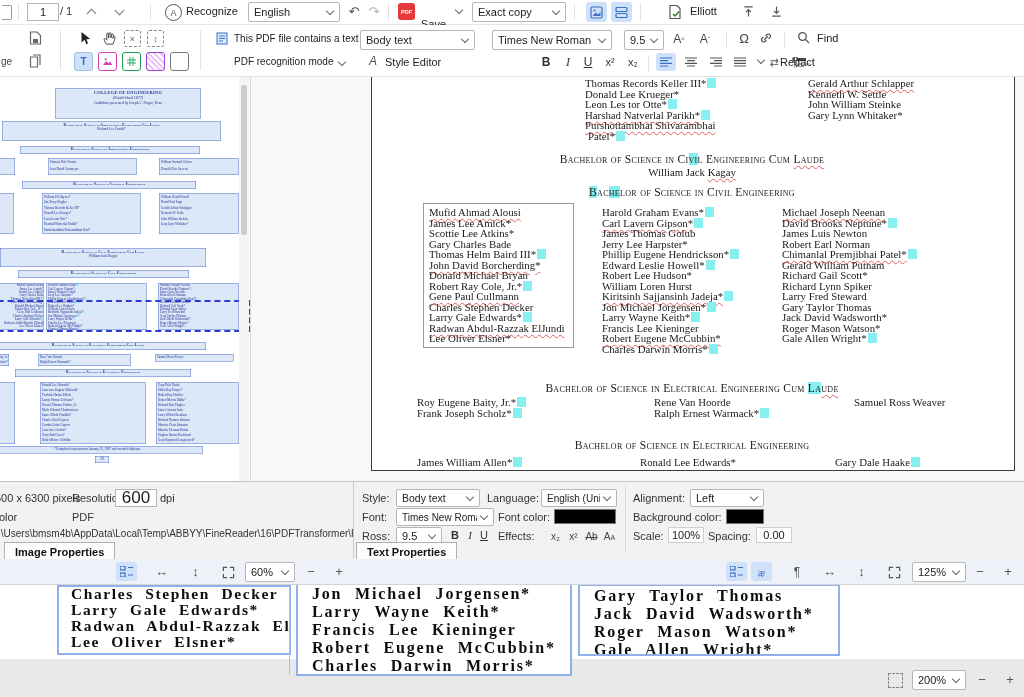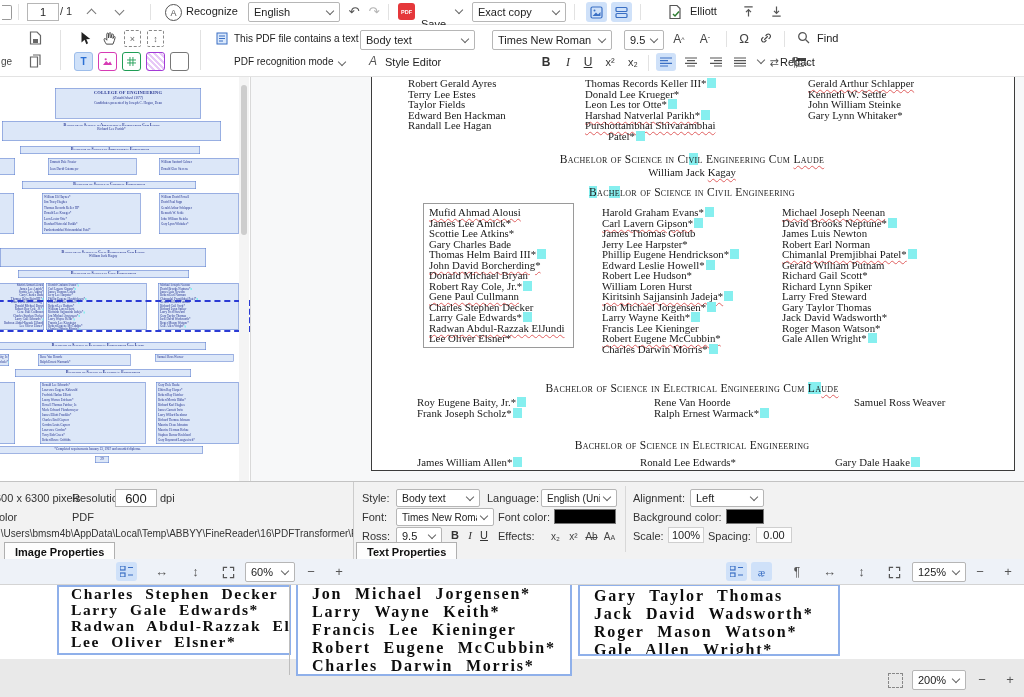--- a/index.html
+++ b/index.html
@@ -13,21 +13,21 @@
   .combo{display:flex;align-items:center;background:#fff;border:1px solid #b6b6b6;border-radius:2px;height:18px;overflow:hidden}
   .combo .cval{padding-left:5px;white-space:nowrap;overflow:hidden;flex:1;color:#222}
   .chev{width:5px;height:5px;border-right:1.3px solid #666;border-bottom:1.3px solid #666;
         transform:rotate(45deg);margin:-2px 6px 0 4px;flex:none}
   .inputbox{background:#fff;border:1px solid #b6b6b6;text-align:center;color:#222}
   
   .doc{font-family:"Liberation Serif","DejaVu Serif",serif;color:#1a1a1a}
   .doc .nm{font-size:10.8px;line-height:10.5px;white-space:nowrap}
   .sq{text-decoration:underline;text-decoration-style:wavy;text-decoration-color:#e06060;
       text-decoration-thickness:1px;text-underline-offset:2px}
-  .ind{margin-left:23px}
+  .ind{margin-left:3px}
   .hlm{display:inline-block;width:9px;height:10px;background:#86efef;margin-left:1px;vertical-align:-1px}
   .scaps{font-variant:small-caps}
   .dhdr{font-variant:small-caps;text-align:center;font-size:11.5px;letter-spacing:.3px;white-space:nowrap}
   .sh{background:#86efef}
   .su{text-decoration:underline;text-decoration-style:wavy;text-decoration-color:#e06060;
       text-decoration-thickness:1px;text-underline-offset:2px}
   
   #thumbscale{transform:scale(.5);transform-origin:0 0;width:500px;height:770px}
   .tbox{position:absolute;background:#dce7f8;border:1px solid #5577cc;color:#22318f;overflow:hidden;
         font-family:"Liberation Serif","DejaVu Serif",serif}
@@ -383,27 +383,20 @@
       </div>
       <div class="abs" style="left:-22px;top:223px;width:268px;height:28px;border:2px dashed #2b3bd4"></div>
     </div>
     <div class="abs" style="left:239px;top:0;width:10px;height:404px;background:#f4f4f4">
       <div style="position:absolute;left:2px;top:8px;width:6px;height:150px;background:#cdcdcd;border-radius:3px"></div>
     </div>
   </div>
 
   <div class="abs doc" style="left:251px;top:77px;width:773px;height:404px;background:#f7f8f9;overflow:hidden">
     <div class="abs" style="left:120px;top:-8px;width:642px;height:401px;background:#fff;border-left:1px solid #3c3c3c;border-right:1px solid #3c3c3c;border-bottom:1px solid #3c3c3c"></div>
-    <div class="abs" style="left:157px;top:1px">
-        <div class="nm">Robert Gerald Ayres</div>
-        <div class="nm">Terry Lee Estes</div>
-        <div class="nm">Taylor Fields</div>
-        <div class="nm">Edward Ben Hackman</div>
-        <div class="nm">Randall Lee Hagan</div>
-      </div>
     <div class="abs" style="left:334px;top:1px">
         <div class="nm">Thomas Records Keller III*<span class="hlm"></span></div>
         <div class="nm">Donald Lee Krueger*</div>
         <div class="nm">Leon Les tor Otte*<span class="hlm"></span></div>
         <div class="nm sq">Harshad Natverlal Parikh*<span class="hlm"></span></div>
         <div class="nm sq">Purshottambhai Shivarambhai</div>
         <div class="nm ind">Patel*<span class="hlm"></span></div>
       </div>
     <div class="abs" style="left:557px;top:1px">
         <div class="nm sq">Gerald Arthur Schlapper</div>
@@ -482,21 +475,21 @@
       </div>
     <div class="abs" style="left:584px;top:380px">
         <div class="nm">Gary Dale Haake<span class="hlm"></span></div>
       </div>
   </div>
 
   <div class="abs" style="left:0;top:481px;width:1024px;height:78px;background:#f2f2f2;border-top:1px solid #c3c3c3">
 
     <span class="abs plabel" style="left:-5px;top:10px">600 x 6300 pixels</span>
     <span class="abs plabel" style="left:72px;top:10px">Resolution:</span>
-    <input class="abs inputbox" style="left: 115px; top: 7px; width: 36px; height: 14px; font-size: 13px;" value="600">
+    <input class="abs inputbox" style="left: 115px; top: 7px; width: 36px; height: 14px; font-size: 17px;" value="600">
     <span class="abs plabel" style="left:160px;top:10px">dpi</span>
     <span class="abs plabel" style="left:-9px;top:29px">Color</span>
     <span class="abs plabel" style="left:72px;top:29px">PDF</span>
     <span class="abs plabel" style="left:-2px;top:46px;font-size:10px;width:356px;overflow:hidden;white-space:nowrap">:\Users\bmsm4b\AppData\Local\Temp\ABBYY\FineReader\16\PDFTransformer\PDFTCMSourcehv</span>
     <div class="abs ptab" style="left:4px;top:60px">
         <span>Image Properties</span>
       </div>
     <div class="abs sep" style="left:353px;top:0;height:78px;background:#cccccc"></div>
 
     <span class="abs plabel" style="left:362px;top:10px">Style:</span>

